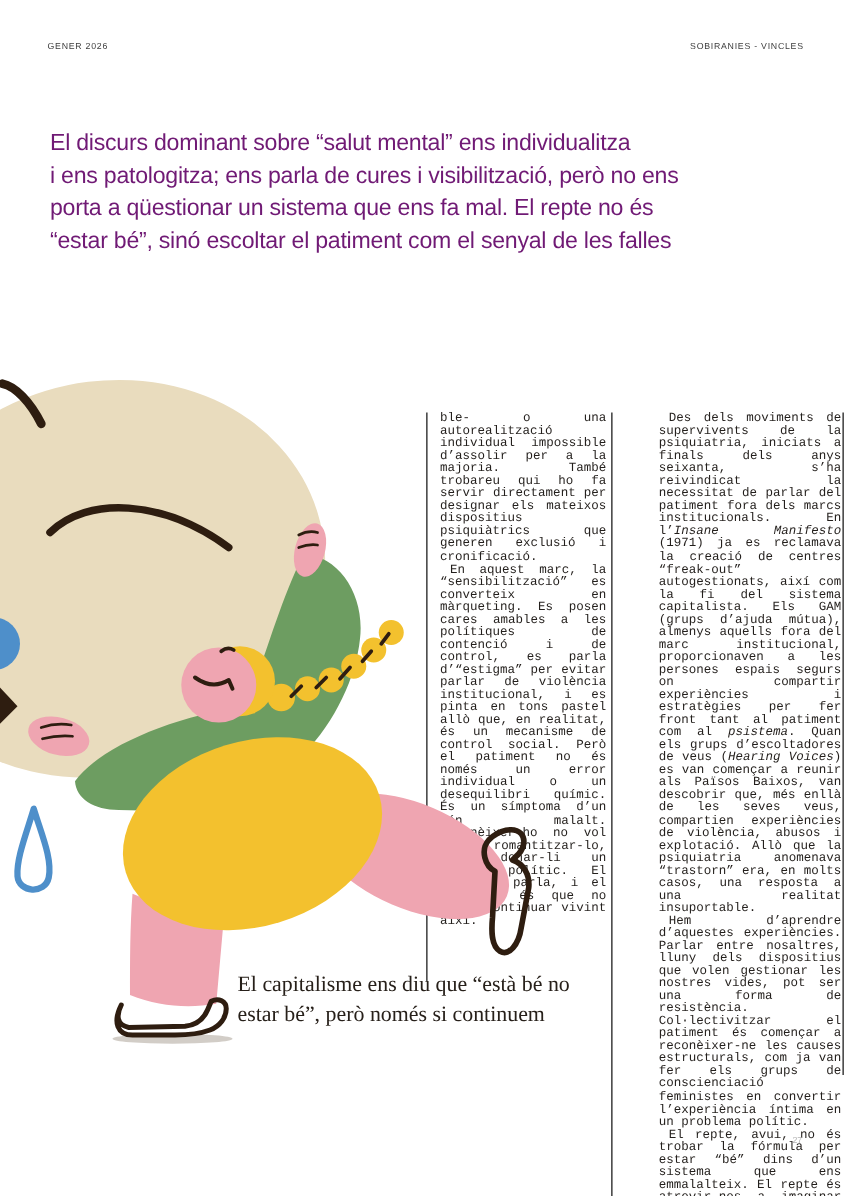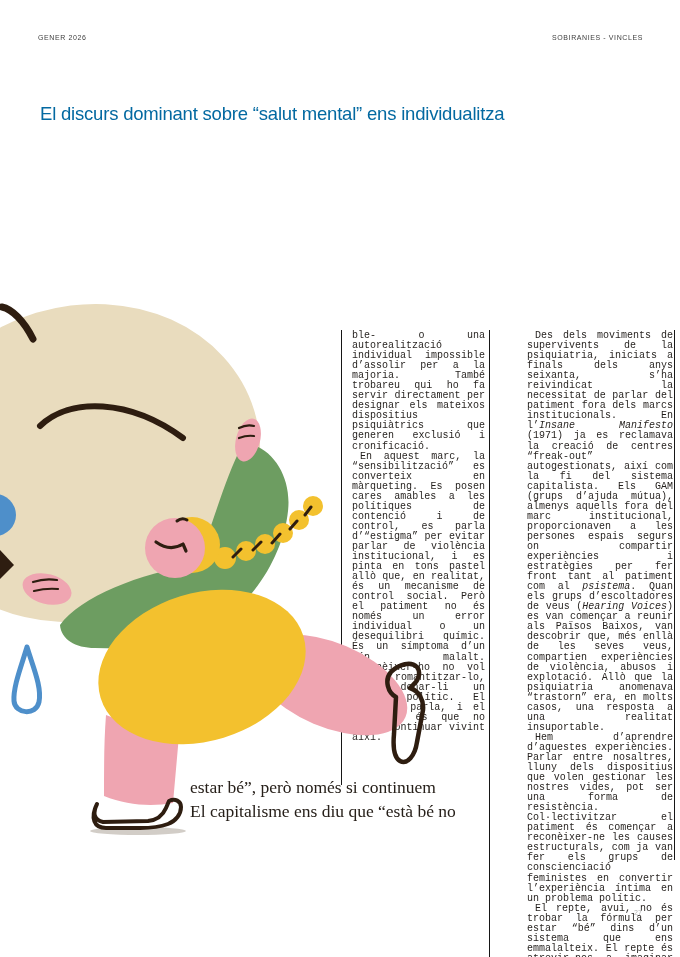--- a/index.html
+++ b/index.html
@@ -8,21 +8,21 @@
     position:relative; width:680px; height:957px; background:#ffffff;
     font-family:"Liberation Sans", sans-serif; color:#1c1c1c; overflow:hidden;
   }
   .header-label {
     position:absolute; top:34px; font-size:7px; letter-spacing:.6px; color:#3d3d3d;
   }
   .header-left  { left:38px; }
   .header-right { right:37px; }
   .standfirst {
     position:absolute; left:40px; top:101px; width:600px;
-    font-size:18.5px; line-height:26px; letter-spacing:-0.2px; color:#0369a1;
+    font-size:18.5px; line-height:26px; letter-spacing:-0.2px; color:#701a75;
   }
   .vrule { position:absolute; width:1px; background:#161616; }
   #rule-left  { left:341px; top:330px; height:455px; }
   #rule-mid   { left:489px; top:330px; height:627px; }
   #rule-right { left:674px; top:330px; height:530px; }
   .bodycol {
     position:absolute; font-family:Liberation Mono, monospace;
     font-size:10px; line-height:10.05px; text-align:justify; color:#231f1c;
   }
   #col1 { left:352px; top:331px; width:133px; }
@@ -49,20 +49,23 @@
 </head>
 <body>
 
 <div class="page">
 
   <div class="header-label header-left">GENER 2026</div>
   <div class="header-label header-right">SOBIRANIES - VINCLES</div>
 
   <div class="standfirst" id="standfirst">
       <div>El discurs dominant sobre “salut mental” ens individualitza</div>
+      <div>i ens patologitza; ens parla de cures i visibilització, però no ens</div>
+      <div>porta a qüestionar un sistema que ens fa mal. El repte no és</div>
+      <div>“estar bé”, sinó escoltar el patiment com el senyal de les falles</div>
     </div>
 
   <div class="vrule" id="rule-left"></div>
   <div class="vrule" id="rule-mid"></div>
   <div class="vrule" id="rule-right"></div>
 
   <div class="bodycol" id="col1">
       <p><span>ble- o una autorealització individual impossible d’assolir per a la majoria. També trobareu qui ho fa servir directament per designar els mateixos dispositius psiquiàtrics que generen exclusió i cronificació.</span></p>
       <p class="indent"><span>En aquest marc, la “sensibilització” es converteix en màrqueting. Es posen cares amables a les polítiques de contenció i de control, es parla d’“estigma” per evitar parlar de violència institucional, i es pinta en tons pastel allò que, en realitat, és un mecanisme de control social. Però el patiment no és només un error individual o un desequilibri químic. És un símptoma d’un món malalt. Reconèixer-ho no vol dir romantitzar-lo, sinó donar-li un sentit polític. El malestar parla, i el que diu és que no podem continuar vivint així.</span></p>
     </div>
@@ -118,19 +121,19 @@
 
     <path class="f-white s-line" stroke-width="4.5" d="M391,377 C399,369 411,366 417,372 C421,377 419,385 413,390 L410,393 C419,396 424,405 423,415 L417,447 C415,461 407,470 400,466 C393,462 393,450 394,439 L396,402 C388,398 384,385 391,377 Z"></path>
 
     <ellipse cx="138" cy="536" rx="48" ry="4" fill="#6b5a44" opacity="0.3"></ellipse>
     <path class="f-white s-line" stroke-width="4" d="M97,509 C93,517 93,525 103,527 L148,526 C158,525 163,520 166,513 L169,506 C175,503 181,506 181,512 C181,519 176,526 168,529 C160,532 150,533 140,533 L106,533 C94,533 90,523 97,509 Z"></path>
 
     <path class="f-white s-blue" stroke-width="5" d="M27,352 C21,372 13,392 14,406 C15,419 36,421 39,407 C42,392 33,372 27,352 Z"></path>
   </svg>
 
   <div class="pull-quote" id="pull-quote">
+      <div>El capitalisme ens diu que “està bé no</div>
       <div>estar bé”, però només si continuem</div>
-      <div>El capitalisme ens diu que “està bé no</div>
     </div>
 
   <div class="page-number">27</div>
 
 </div>
 
 </body></html>

